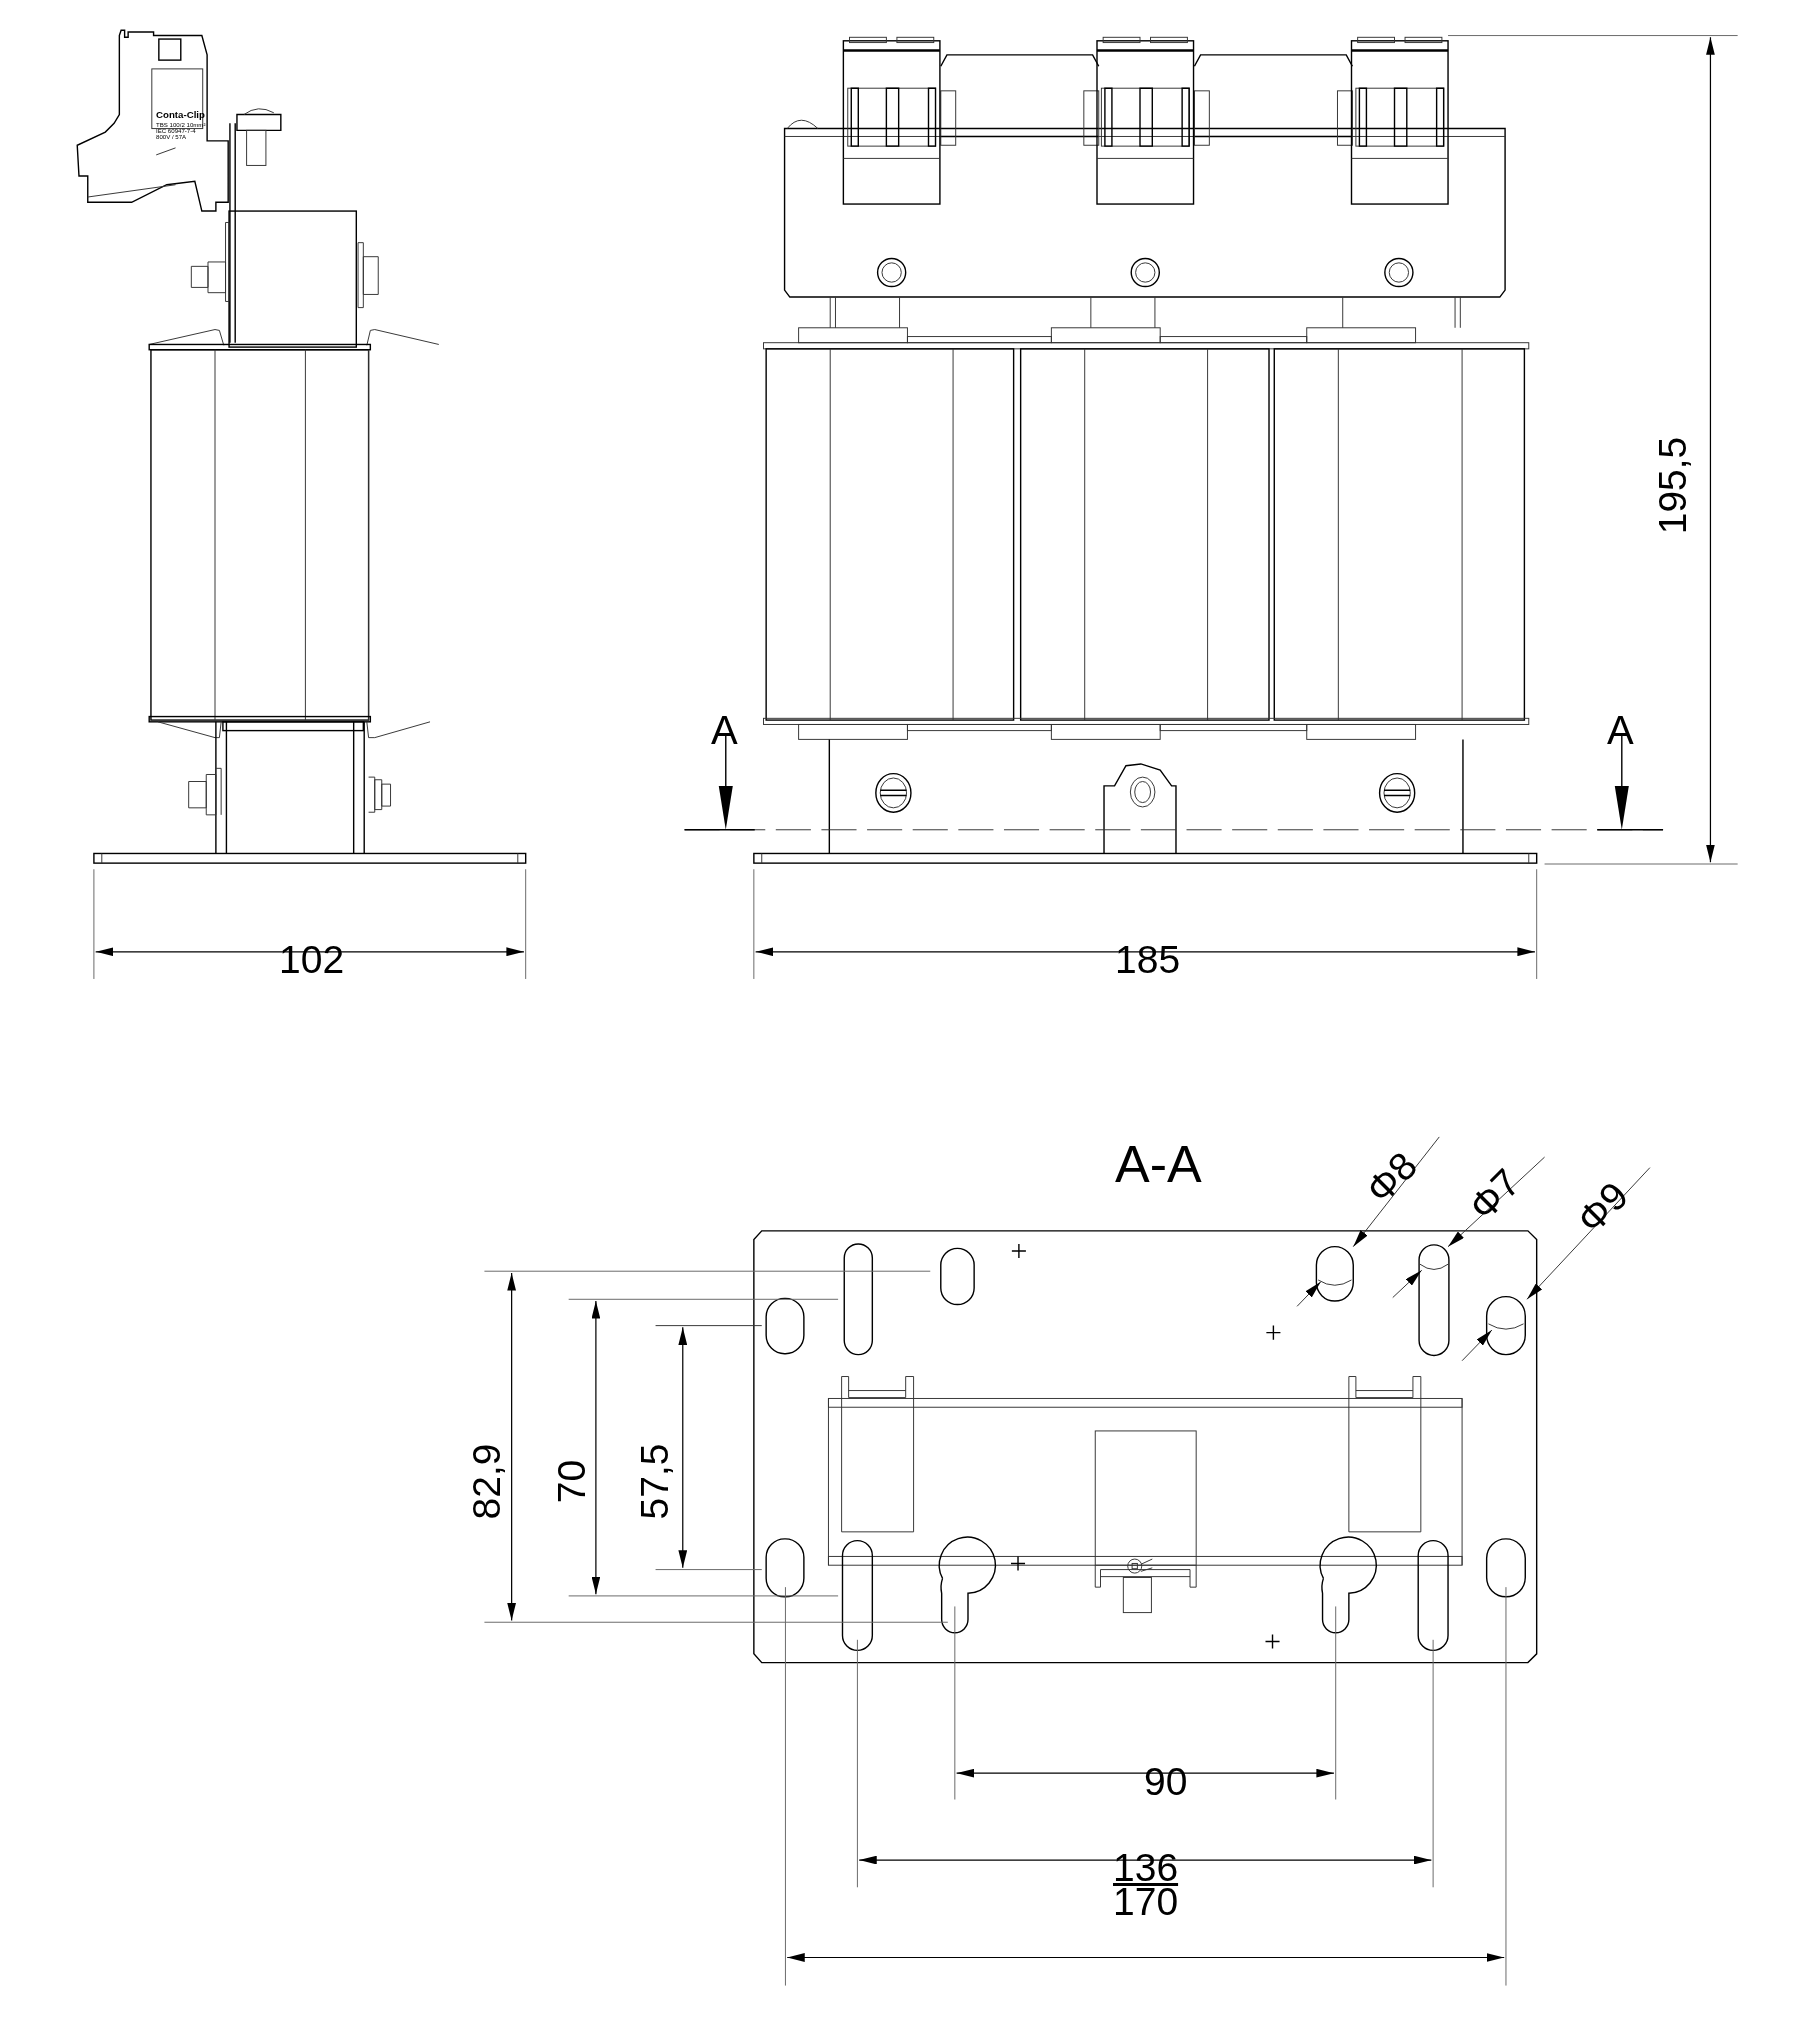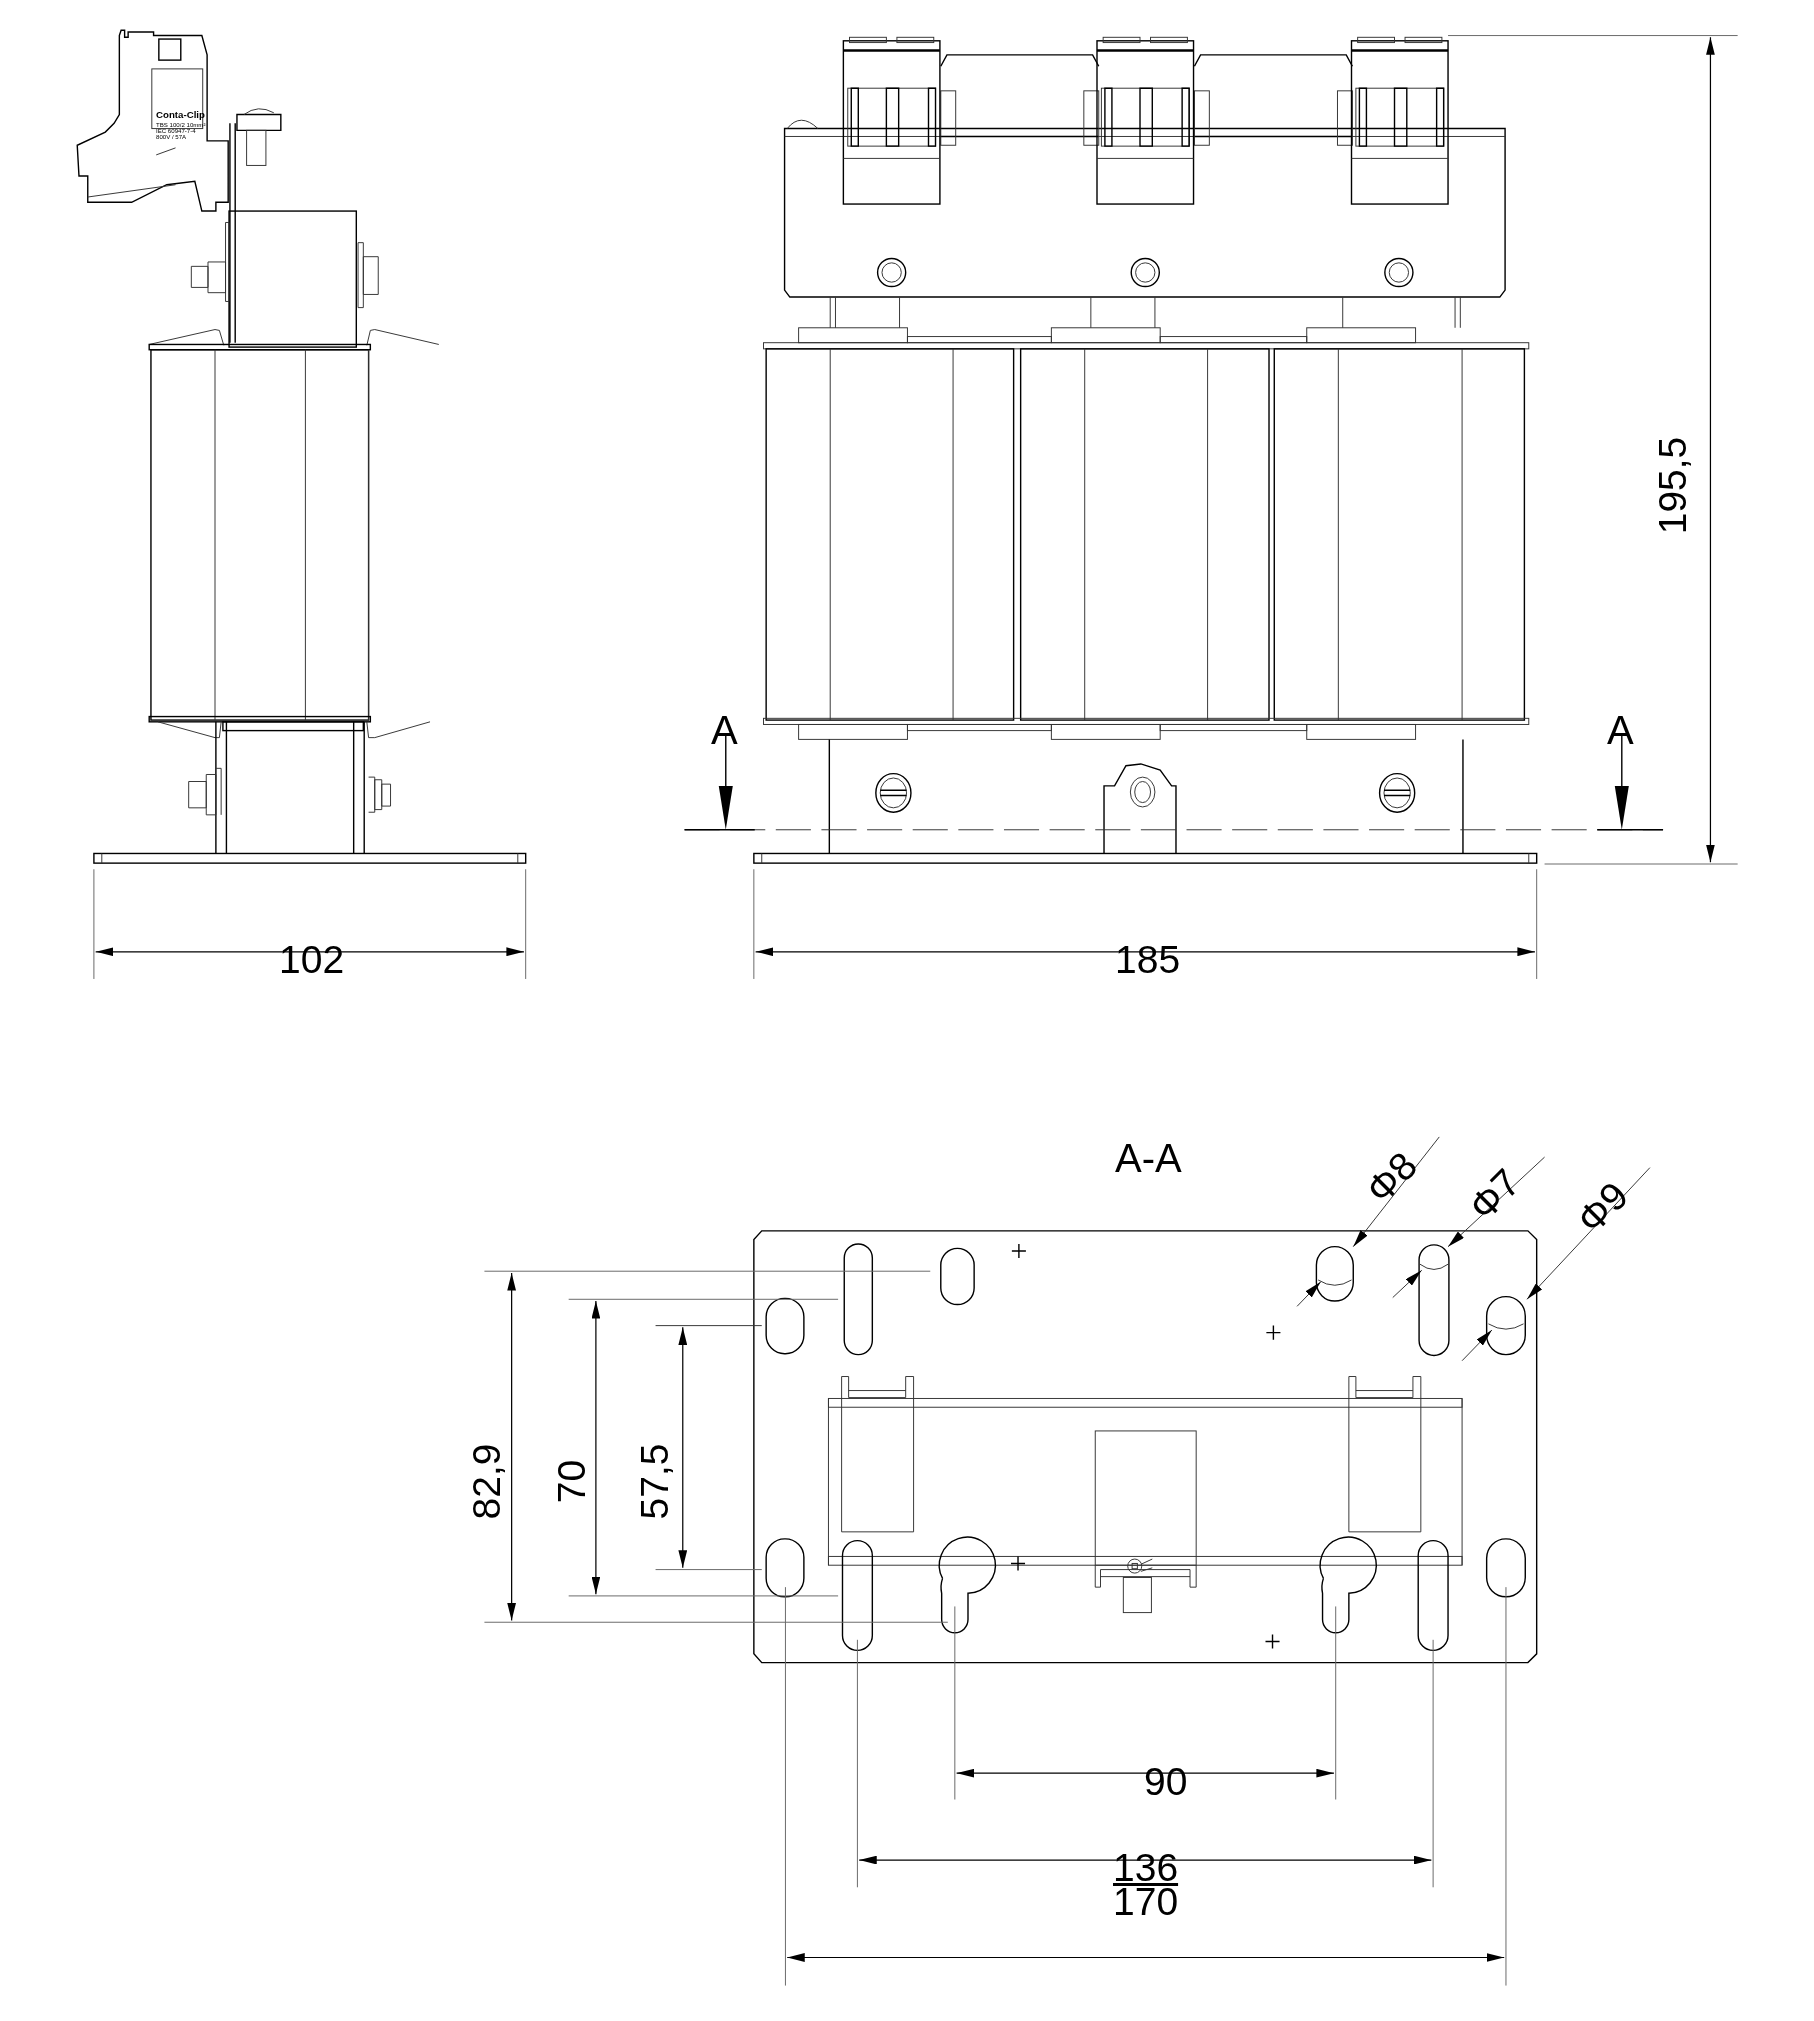--- a/index.html
+++ b/index.html
@@ -8,21 +8,21 @@
   #drawing { position: absolute; left: 0; top: 0; }
   .ln { stroke: #000; stroke-width: 1.6; fill: none; }
   .lt { stroke: #333; stroke-width: 1.1; fill: none; }
   .lg { stroke: #666; stroke-width: 1.1; fill: none; }
   .dim { stroke: #000; stroke-width: 1.4; fill: none; }
   .arrow { fill: #000; stroke: none; }
   .text-layer { position: absolute; left: 0; top: 0; width: 1814px; height: 1500px; pointer-events: none; margin-top: 36px; }
   .t { position: absolute; color: #000; font-family: "Liberation Sans", sans-serif; white-space: nowrap; line-height: 1; }
   .t-dim { font-size: 39px; }
   .t-sec { font-size: 40px; }
-  .t-title { font-size: 40px; }
+  .t-title { font-size: 52px; }
   .rot-90 { transform: rotate(-90deg); transform-origin: center center; }
   .rot-45 { transform: rotate(-45deg); transform-origin: center center; }
   .t-label-brand { font-size: 9.7px; font-weight: bold; }
   .t-label-small { font-size: 6.1px; }
 </style>
 </head>
 <body>
 
 <svg id="drawing" width="1814" height="2022" viewBox="0 0 2067 2303" xmlns="http://www.w3.org/2000/svg">
   <defs>

